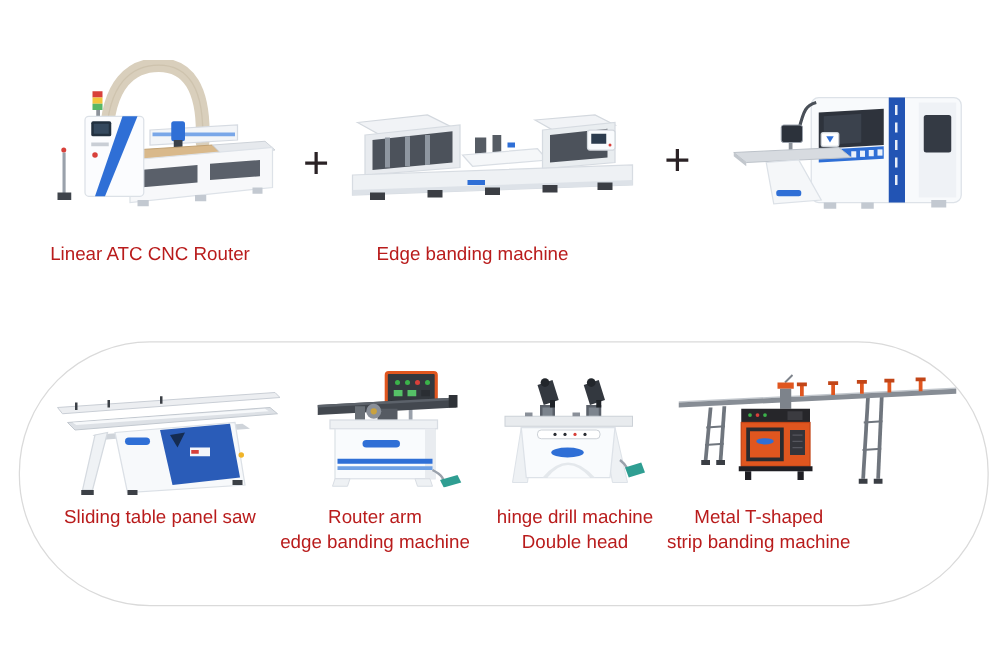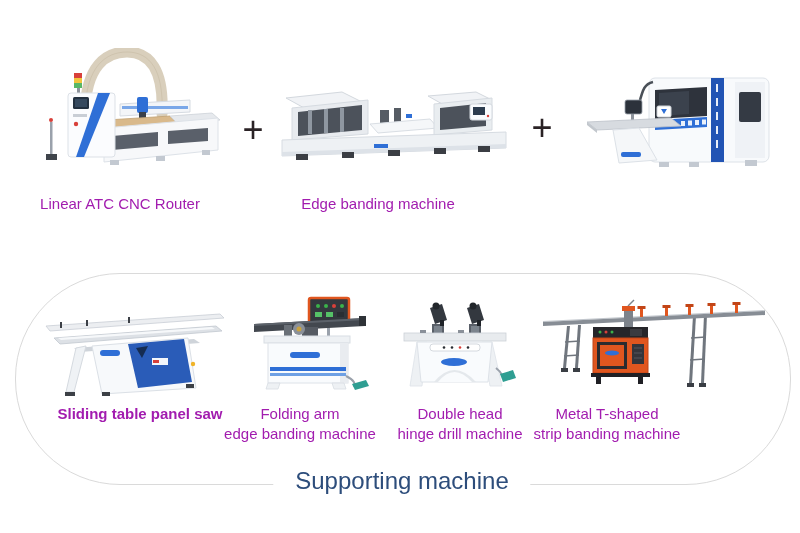--- a/index.html
+++ b/index.html
@@ -1,20 +1,20 @@
 <!DOCTYPE html>
 <html><head>
 <meta charset="utf-8">
 <style>
   html,body{margin:0;padding:0;background:#fff;}
   .canvas{position:relative;width:800px;height:533px;background:#fff;overflow:hidden;
           font-family:"Liberation Sans",sans-serif;}
   .mfig{position:absolute;margin:0;padding:0;}
   .mfig svg{display:block;width:100%;height:100%;}
-  .mlabel{position:absolute;transform:translateX(-50%);color:#a21caf;font-size:15px;
+  .mlabel{position:absolute;transform:translateX(-50%);color:#b91c1c;font-size:15px;
           line-height:20px;text-align:center;white-space:nowrap;}
   .plus{position:absolute;transform:translateX(-50%);color:#2a2225;font-size:36px;
         font-weight:300;line-height:1;}
   .capsule{position:absolute;left:15px;top:273px;width:774px;height:210px;
            border:1px solid #dadada;border-radius:105px;}
   .supporting-title{position:absolute;left:402px;top:467px;transform:translateX(-50%);
            background:#fff;padding:0 22px;color:#2d4d7b;font-size:24px;white-space:nowrap;}
 </style>
 </head>
 <body>
@@ -289,32 +289,31 @@
       <rect x="60" y="47" width="24" height="21" fill="#e0561f"></rect>
       <ellipse cx="72" cy="55" rx="7" ry="2.5" fill="#2f6fd6"></ellipse>
       <rect x="92" y="46" width="12" height="20" fill="#34353b"></rect>
       <path d="M94,50 L102,50 M94,55 L102,55 M94,60 L102,60" stroke="#55565e" stroke-width="1"></path>
       <rect x="51" y="75" width="59" height="4" fill="#1f1f24"></rect>
       <rect x="56" y="79" width="5" height="7" fill="#1f1f24"></rect>
       <rect x="98" y="79" width="5" height="7" fill="#1f1f24"></rect>
     </svg>
   </figure>
 
-  <div class="mlabel" style="left:140px;top:404px;font-weight:bold;">
+  <div class="mlabel" style="left:128px;top:404px;">
     <div>Sliding table panel saw</div>
     <div></div>
   </div>
   <div class="mlabel" style="left:300px;top:404px;">
-    <div>Folding arm</div>
+    <div>Router arm</div>
     <div>edge banding machine</div>
   </div>
   <div class="mlabel" style="left:460px;top:404px;">
+    <div>hinge drill machine</div>
     <div>Double head</div>
-    <div>hinge drill machine</div>
   </div>
   <div class="mlabel" style="left:607px;top:404px;">
     <div>Metal T-shaped</div>
     <div>strip banding machine</div>
   </div>
 
-  <div class="supporting-title">Supporting machine</div>
 
 </div>
 
 </body></html>

